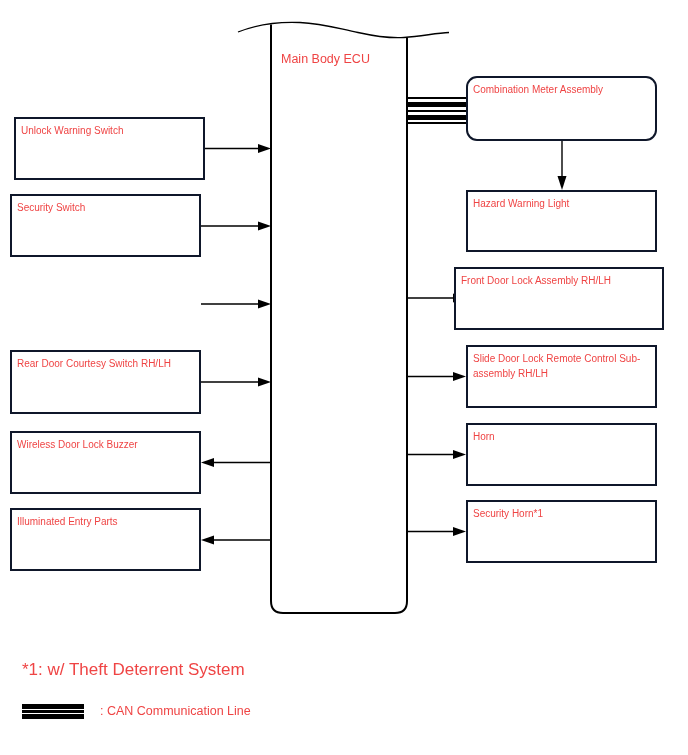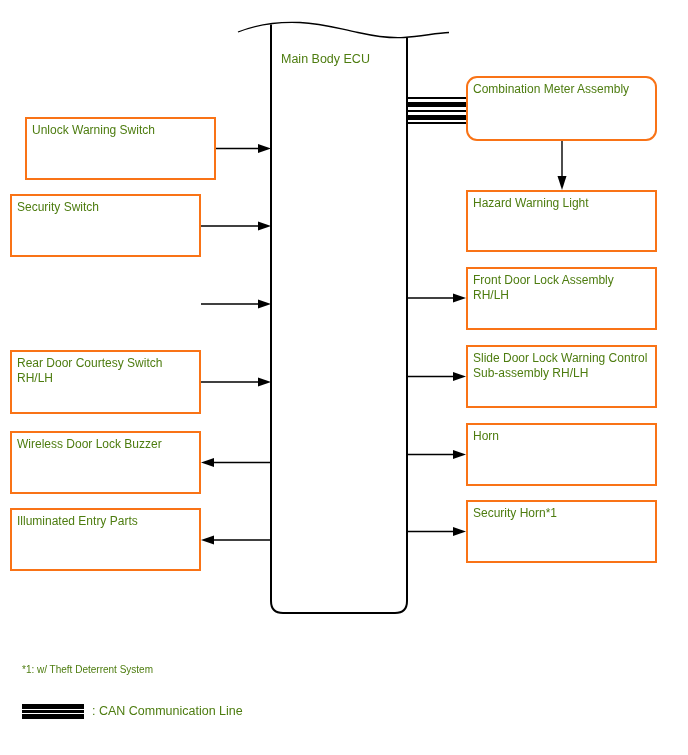--- a/index.html
+++ b/index.html
@@ -2,70 +2,70 @@
 <html><head>
 <meta charset="utf-8">
 <style>
   html, body { margin: 0; padding: 0; background: #ffffff; }
   .canvas {
     position: relative;
     width: 688px;
     height: 755px;
     background: #ffffff;
     font-family: "Liberation Sans", "DejaVu Sans", sans-serif;
-    color: #4d7c0f;
+    color: #ef4444;
     overflow: hidden;
   }
   svg.layer {
     position: absolute;
     left: 0; top: 0;
     width: 688px; height: 755px;
   }
   .box {
     position: absolute;
     box-sizing: border-box;
-    border: 2px solid #f97316;
+    border: 2px solid #0f172a;
     background: #ffffff;
-    font-size: 12px;
+    font-size: 10px;
     line-height: 15px;
     padding: 4px 5px;
   }
   .box.rounded { border-radius: 11px; }
   .ecu-label {
     position: absolute;
     left: 281px;
     top: 52px;
     font-size: 12.5px;
     line-height: 15px;
     white-space: nowrap;
   }
   .footnote {
     position: absolute;
     left: 22px;
     top: 662px;
-    font-size: 10px;
+    font-size: 17px;
     line-height: 15px;
   }
   .can-legend {
     position: absolute;
     left: 22px;
     top: 704px;
     display: flex;
     align-items: center;
   }
   .can-symbol {
     width: 62px;
     display: flex;
     flex-direction: column;
     gap: 1px;
   }
   .can-symbol .bar-thick { height: 5px; background: #000000; }
   .can-symbol .bar-thin  { height: 3px; background: #000000; }
   .can-legend .can-text {
-    margin-left: 8px;
+    margin-left: 16px;
     font-size: 12.5px;
     line-height: 15px;
     white-space: nowrap;
   }
 </style>
 </head>
 <body>
 
 <div class="canvas">
 
@@ -128,21 +128,21 @@
     </g>
 
     <g>
       <line x1="562" y1="141" x2="562" y2="177" stroke-width="1.4"></line>
       <polygon points="562,190 557.5,176 566.5,176" fill="#000000" stroke="none"></polygon>
     </g>
   </svg>
 
   <div class="ecu-label">Main Body ECU</div>
 
-  <div class="box" style="left:25px; top:117px; width:191px; height:63px">
+  <div class="box" style="left:14px; top:117px; width:191px; height:63px">
     <span>Unlock Warning Switch</span>
   </div>
   <div class="box" style="left:10px; top:194px; width:191px; height:63px">
     <span>Security Switch</span>
   </div>
   <div class="box" style="left:10px; top:350px; width:191px; height:64px">
     <span>Rear Door Courtesy Switch RH/LH</span>
   </div>
   <div class="box" style="left:10px; top:508px; width:191px; height:63px">
     <span>Illuminated Entry Parts</span>
@@ -150,25 +150,25 @@
   <div class="box" style="left:10px; top:431px; width:191px; height:63px">
     <span>Wireless Door Lock Buzzer</span>
   </div>
 
   <div class="box rounded" style="left:466px; top:76px; width:191px; height:65px">
     <span>Combination Meter Assembly</span>
   </div>
   <div class="box" style="left:466px; top:190px; width:191px; height:62px">
     <span>Hazard Warning Light</span>
   </div>
-  <div class="box" style="left:466px; top:267px; width:191px; height:63px">
+  <div class="box" style="left:454px; top:267px; width:210px; height:63px">
     <span>Front Door Lock Assembly RH/LH</span>
   </div>
   <div class="box" style="left:466px; top:345px; width:191px; height:63px">
-    <span>Slide Door Lock Warning Control Sub-assembly RH/LH</span>
+    <span>Slide Door Lock Remote Control Sub-assembly RH/LH</span>
   </div>
   <div class="box" style="left:466px; top:423px; width:191px; height:63px">
     <span>Horn</span>
   </div>
   <div class="box" style="left:466px; top:500px; width:191px; height:63px">
     <span>Security Horn*1</span>
   </div>
 
   <div class="footnote">*1: w/ Theft Deterrent System</div>
 

